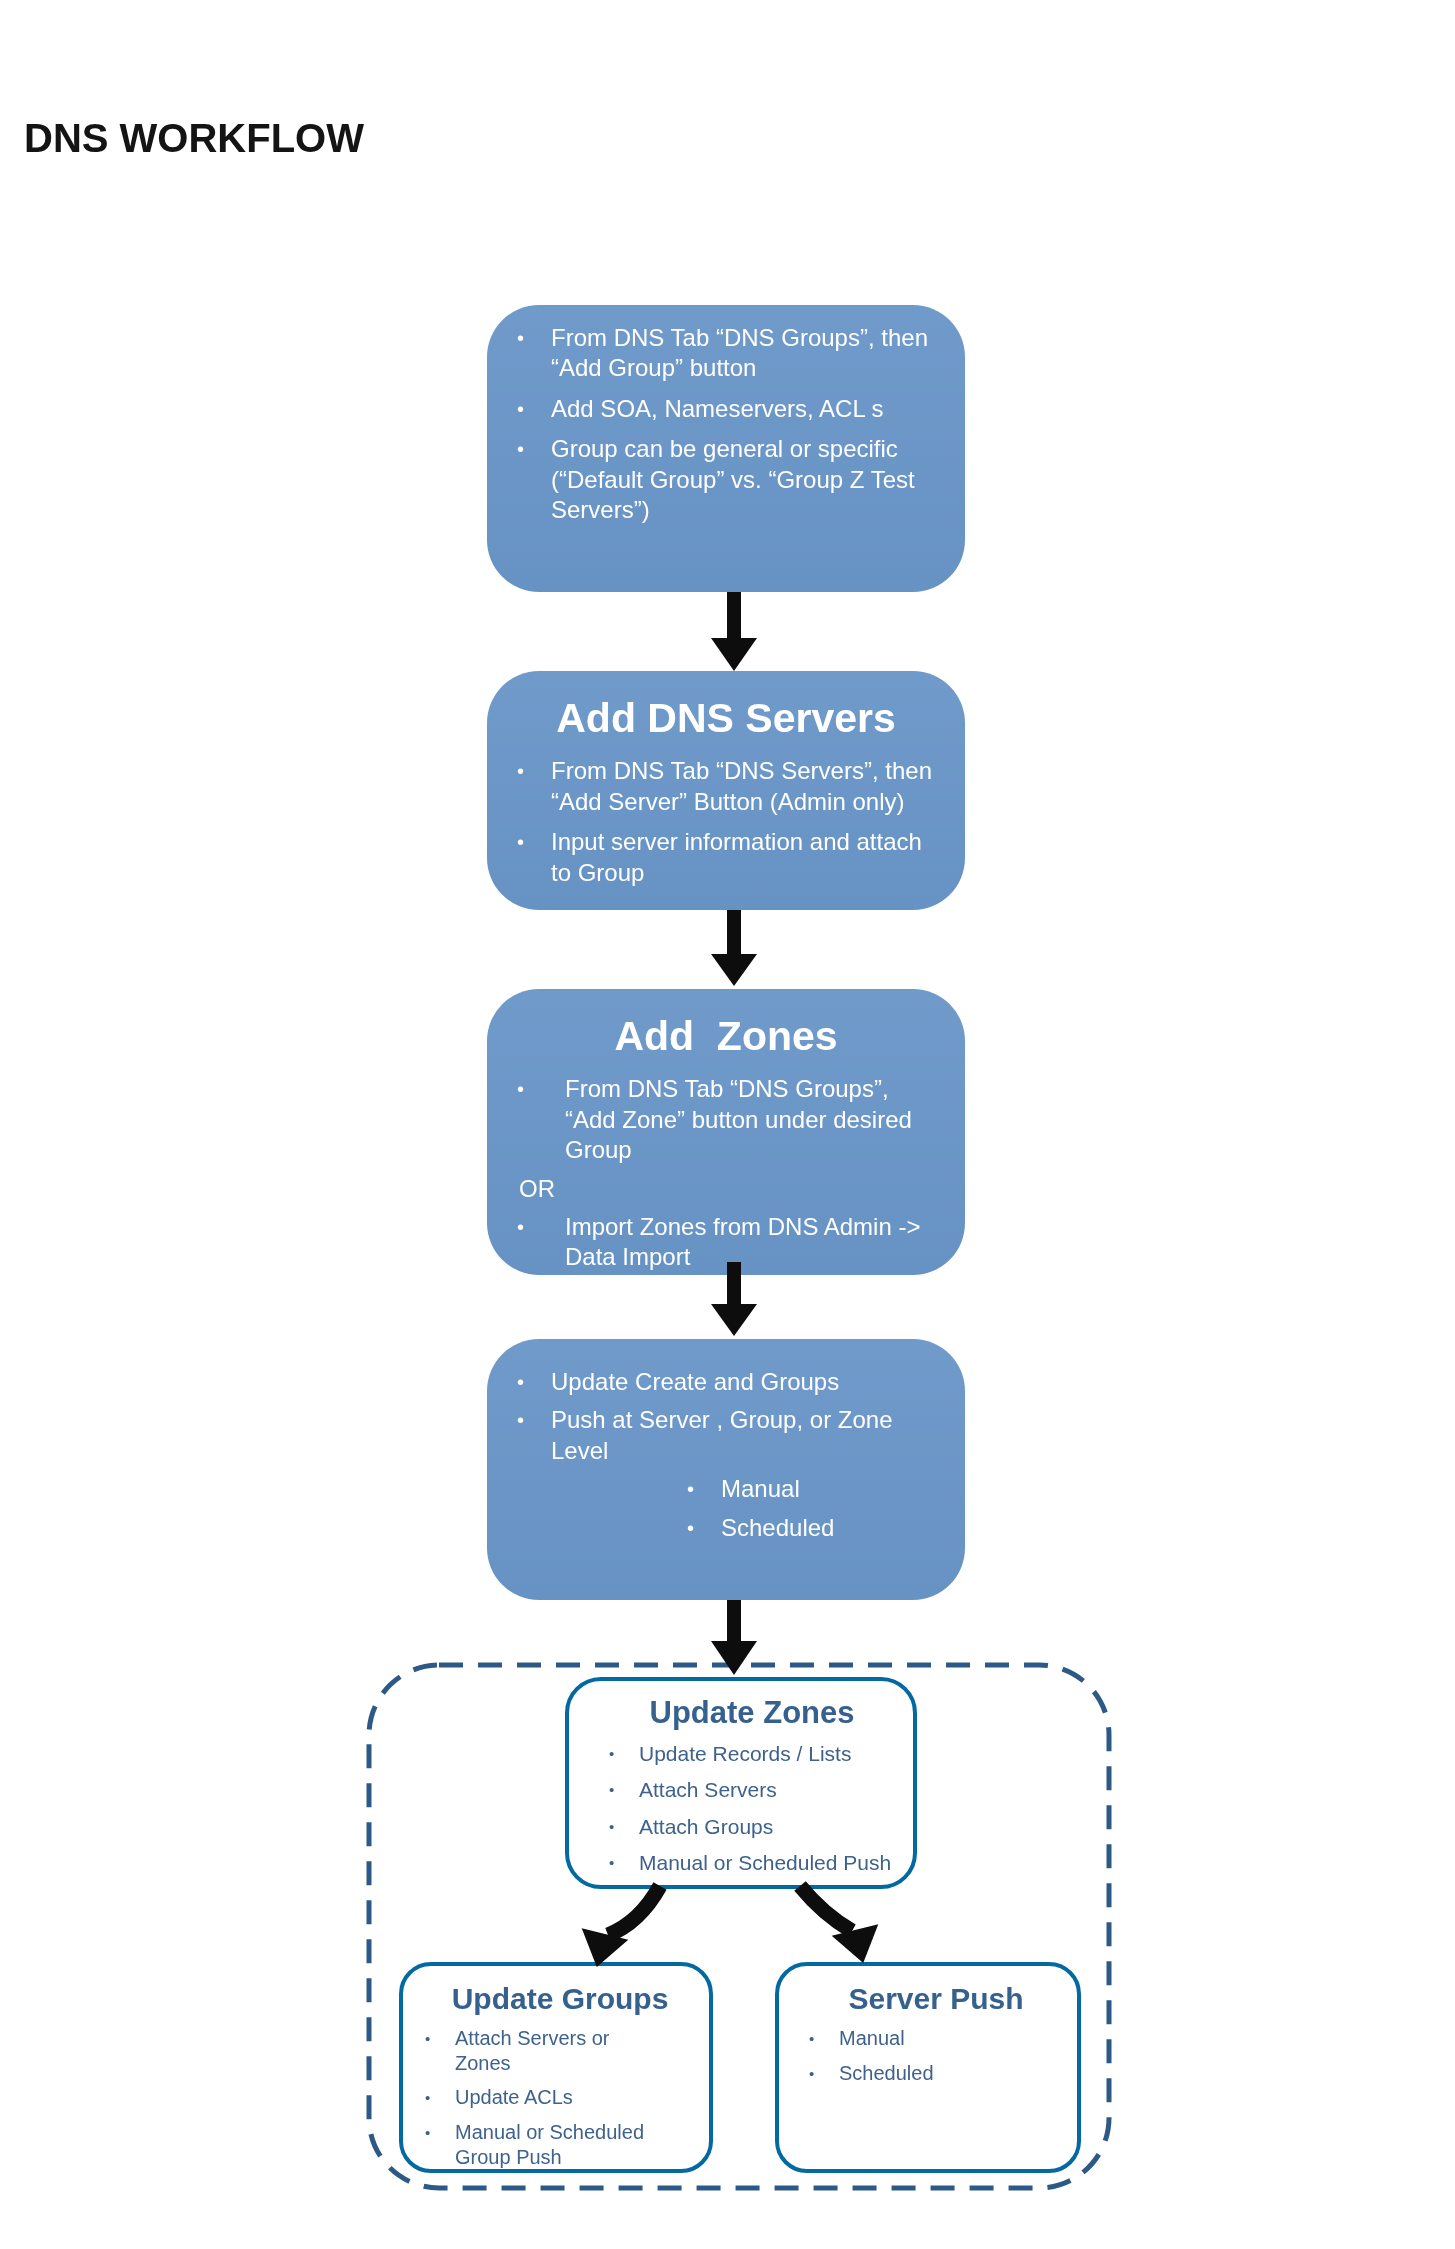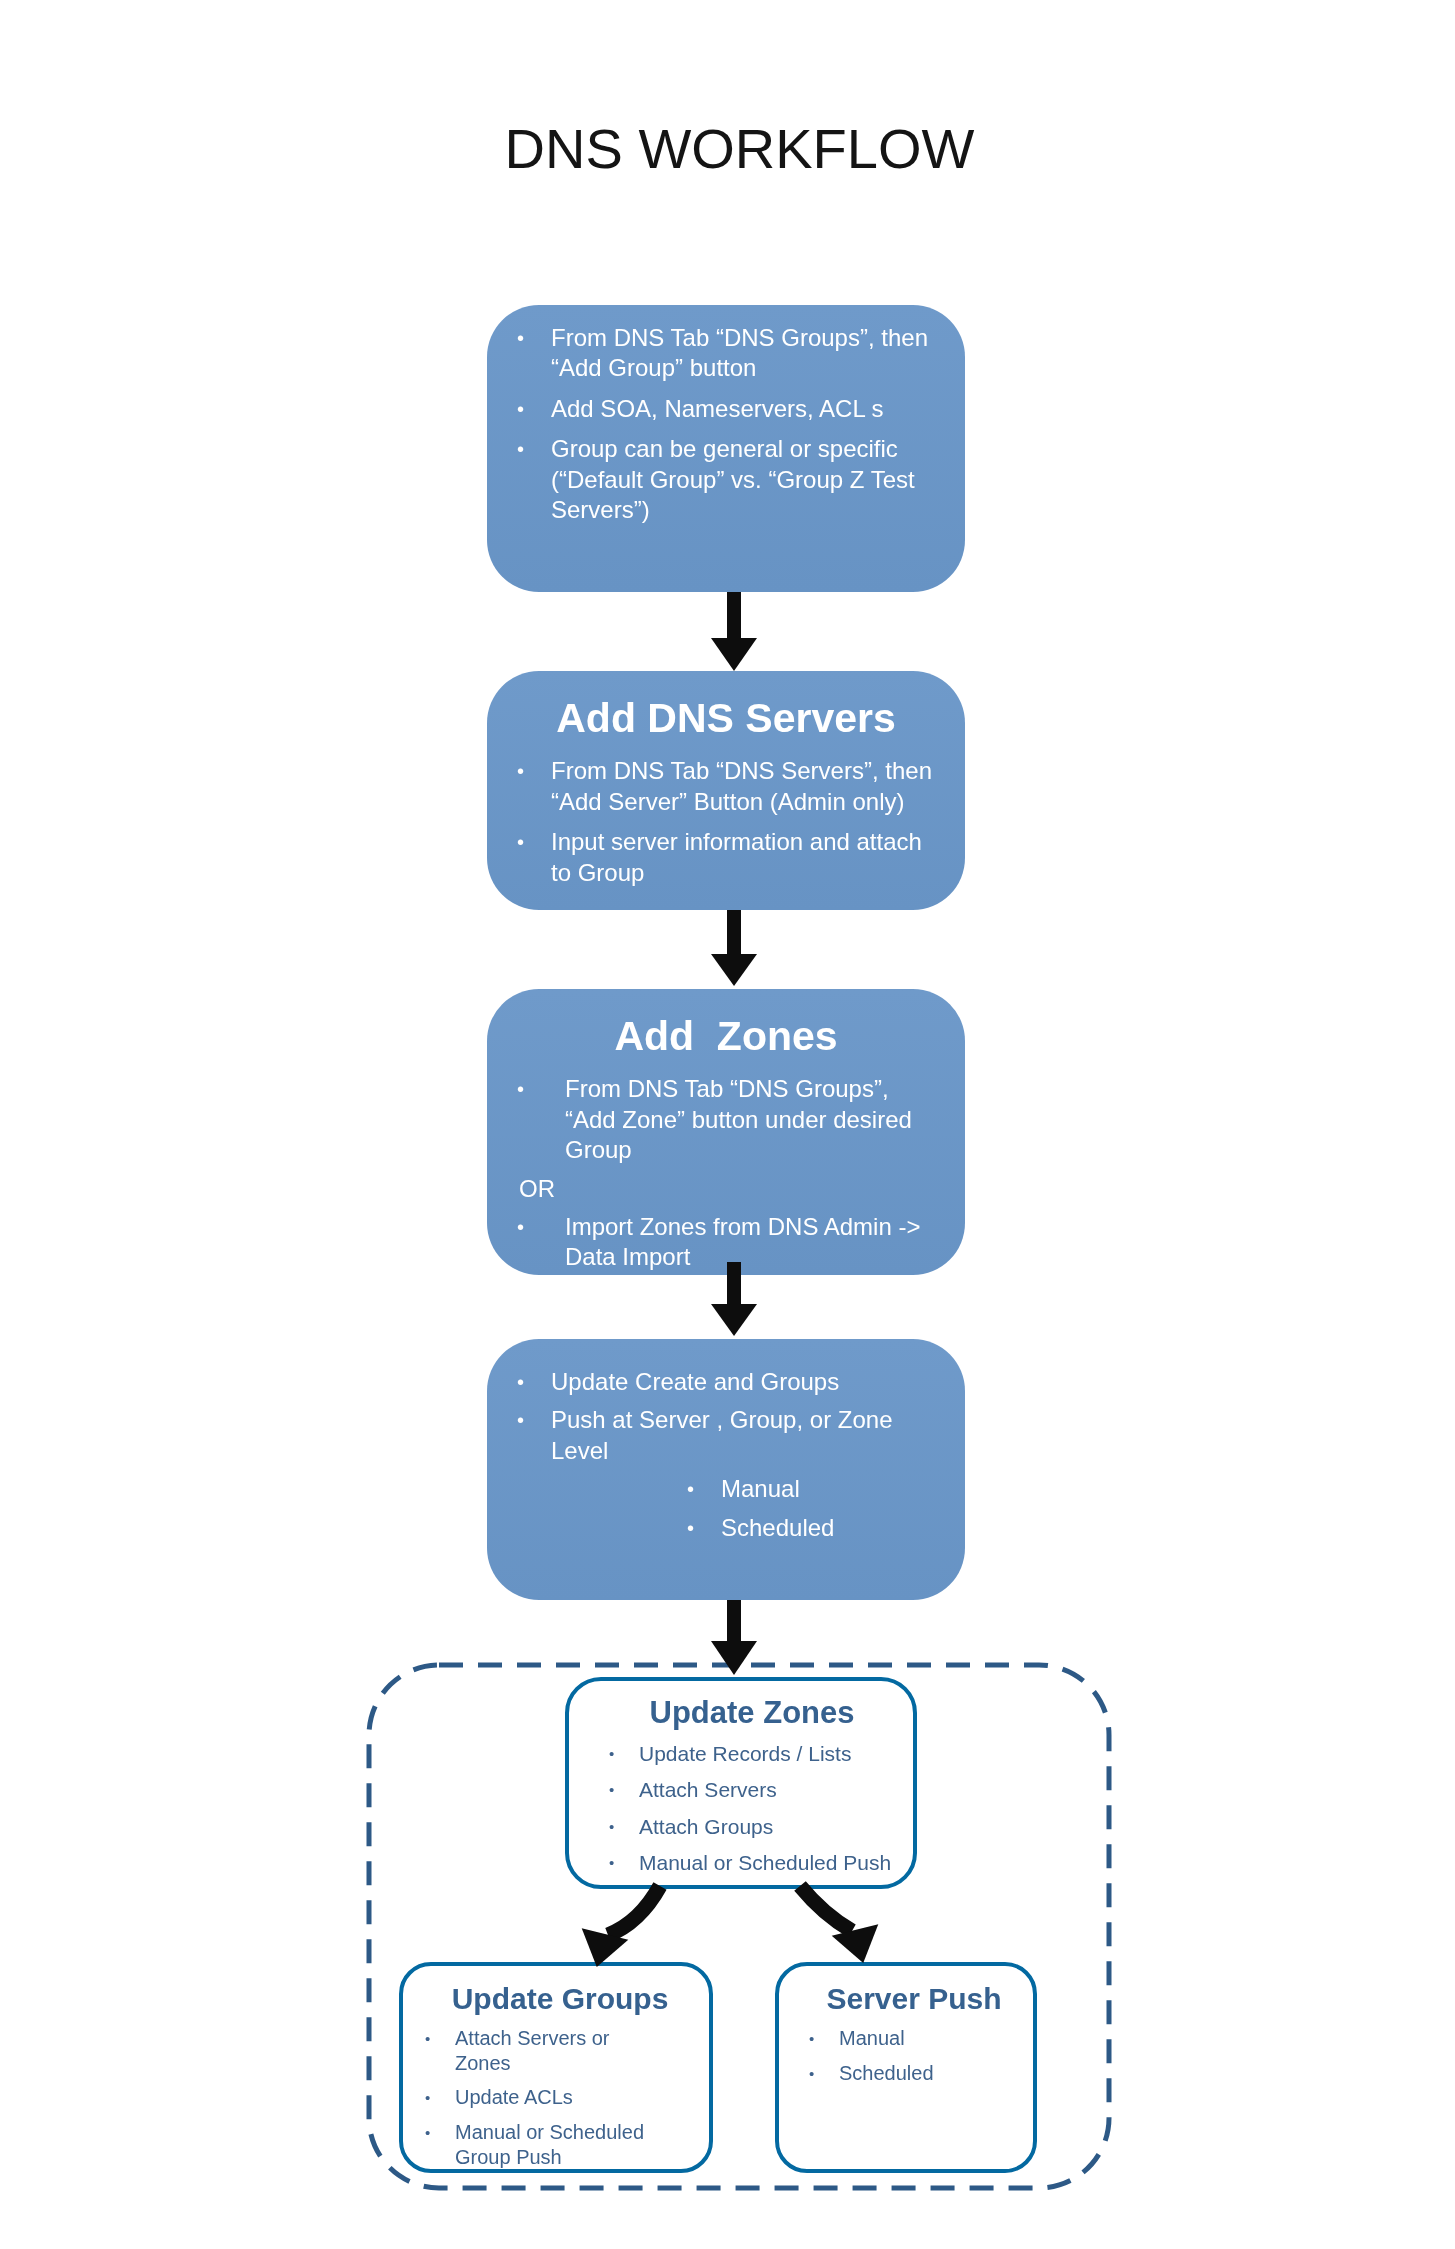--- a/index.html
+++ b/index.html
@@ -9,22 +9,21 @@
     background:#ffffff;
     font-family:"Liberation Sans", sans-serif;
     overflow:hidden;
   }
   .abs-layer{position:absolute;left:0;top:0;width:1455px;height:2249px;pointer-events:none;}
   .layer-back{z-index:0;}
   .layer-front{z-index:3;}
 
   .page-title{
     position:absolute;top:116px;left:24px;right:0;
-    text-align:center;
-    font-size:56px;font-weight:400;color:#141414;
+    font-size:40px;font-weight:700;color:#141414;
     letter-spacing:0px;
     z-index:2;
   }
 
   
   .bluebox{
     position:absolute;box-sizing:border-box;
     background:linear-gradient(180deg,#6f9aca 0%,#6793c4 100%);
     border-radius:52px;
     color:#ffffff;
@@ -66,21 +65,21 @@
     margin:0 0 10px 0;
   }
   .whitebox .marker{flex:0 0 30px;width:30px;font-size:15px;line-height:1.7;}
 
   #box-update-zones{left:565px;top:1677px;width:352px;height:212px;padding:14px 18px 8px 40px;border-radius:36px;}
   #box-update-zones .box-title{font-size:31px;}
   #box-update-zones .btext{font-size:21px;line-height:1.25;}
   #box-update-zones .bullet{margin-bottom:10px;}
 
   #box-update-groups{left:399px;top:1962px;width:314px;height:211px;padding:16px 14px 8px 22px;}
-  #box-server-push  {left:775px;top:1962px;width:262px;height:211px;padding:16px 14px 20px 30px;}
+  #box-server-push  {left:775px;top:1962px;width:306px;height:211px;padding:16px 14px 20px 30px;}
   #box-update-groups .box-title,#box-server-push .box-title{font-size:30px;}
   #box-update-groups .btext,#box-server-push .btext{font-size:20px;line-height:1.25;}
   #box-update-groups .bullet,#box-server-push .bullet{margin-bottom:9px;}
   .narrow{max-width:192px;}
 </style>
 </head>
 <body>
 
 <div id="canvas">
 

